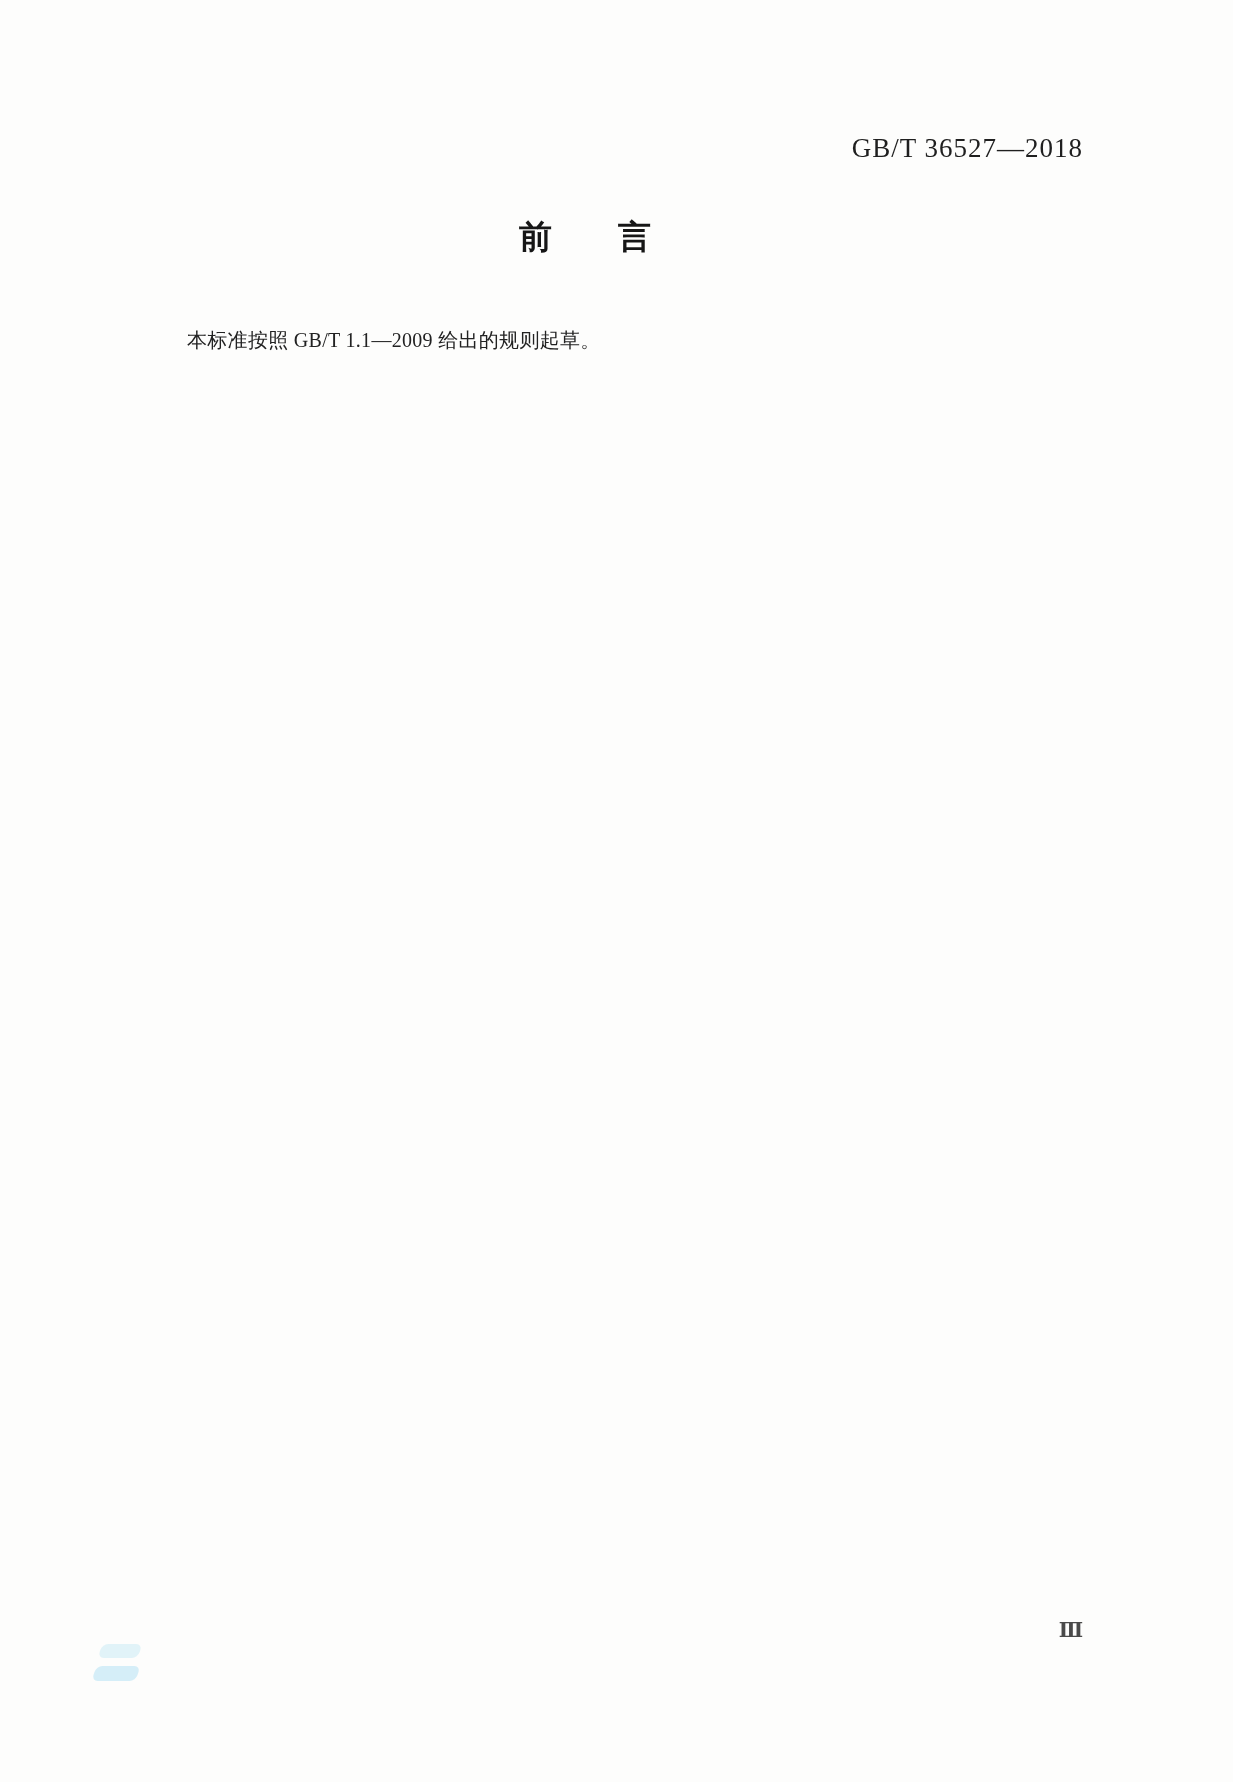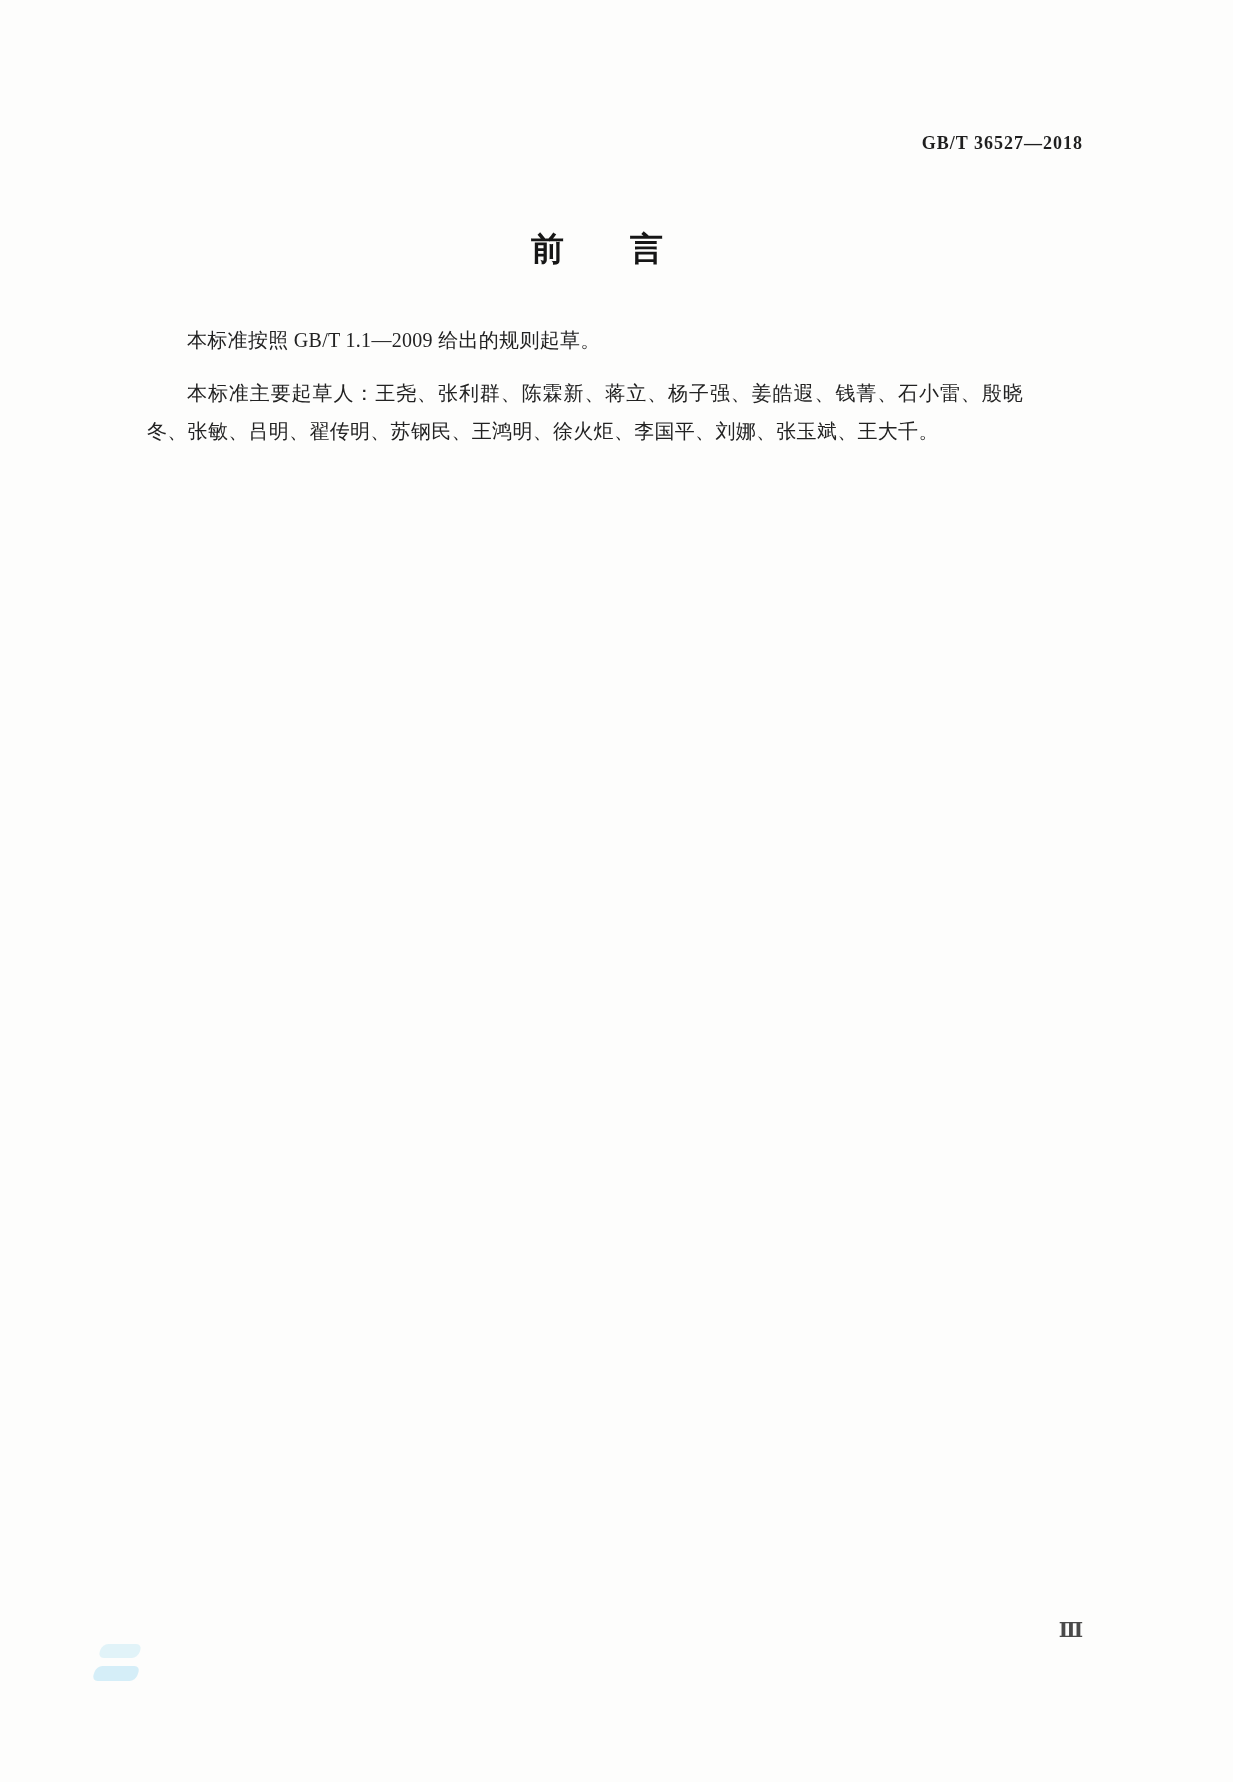--- a/index.html
+++ b/index.html
@@ -14,32 +14,32 @@
     margin: 0 auto;
     background: #fdfdfc;
     overflow: hidden;
     color: #1f1f1f;
     font-family: "Liberation Serif", "DejaVu Serif", serif;
   }
   .std-header {
     position: absolute;
     top: 133px;
     right: 150px;
-    font-size: 18px;
-    font-weight: bold;
+    font-size: 27px;
+    font-weight: normal;
     letter-spacing: 1px;
     font-family: "Liberation Serif", "DejaVu Serif", serif;
     margin-left: 45px;
   }
   .doc-title {
     position: absolute;
     top: 215px;
     left: 130px;
     width: 910px;
-    margin: 12px;
+    margin: 0;
     text-align: center;
     font-size: 33px;
     font-weight: bold;
     font-family: "Liberation Sans", "DejaVu Sans", sans-serif;
     color: #161616;
   }
   .doc-body {
     position: absolute;
     top: 306px;
     left: 131px;
@@ -93,21 +93,20 @@
 <body>
 
 <div class="page">
 
   <div class="std-header">GB/T 36527—2018</div>
 
   <h1 class="doc-title">前　　言</h1>
 
   <div class="doc-body">
     <p>本标准按照 GB/T 1.1—2009 给出的规则起草。</p>
-    <p>本标准主要起草人：王尧、张利群、陈霖新、蒋立、杨子强、姜皓遐、钱菁、石小雷、殷晓冬、张敏、吕明、翟传明、苏钢民、王鸿明、徐火炬、李国平、刘娜、张玉斌、王大千。</p>
   </div>
 
   <div class="page-number">Ⅲ</div>
 
   <div class="watermark">
     <span class="blob1"></span>
     <span class="blob2"></span>
   </div>
 
 </div>

